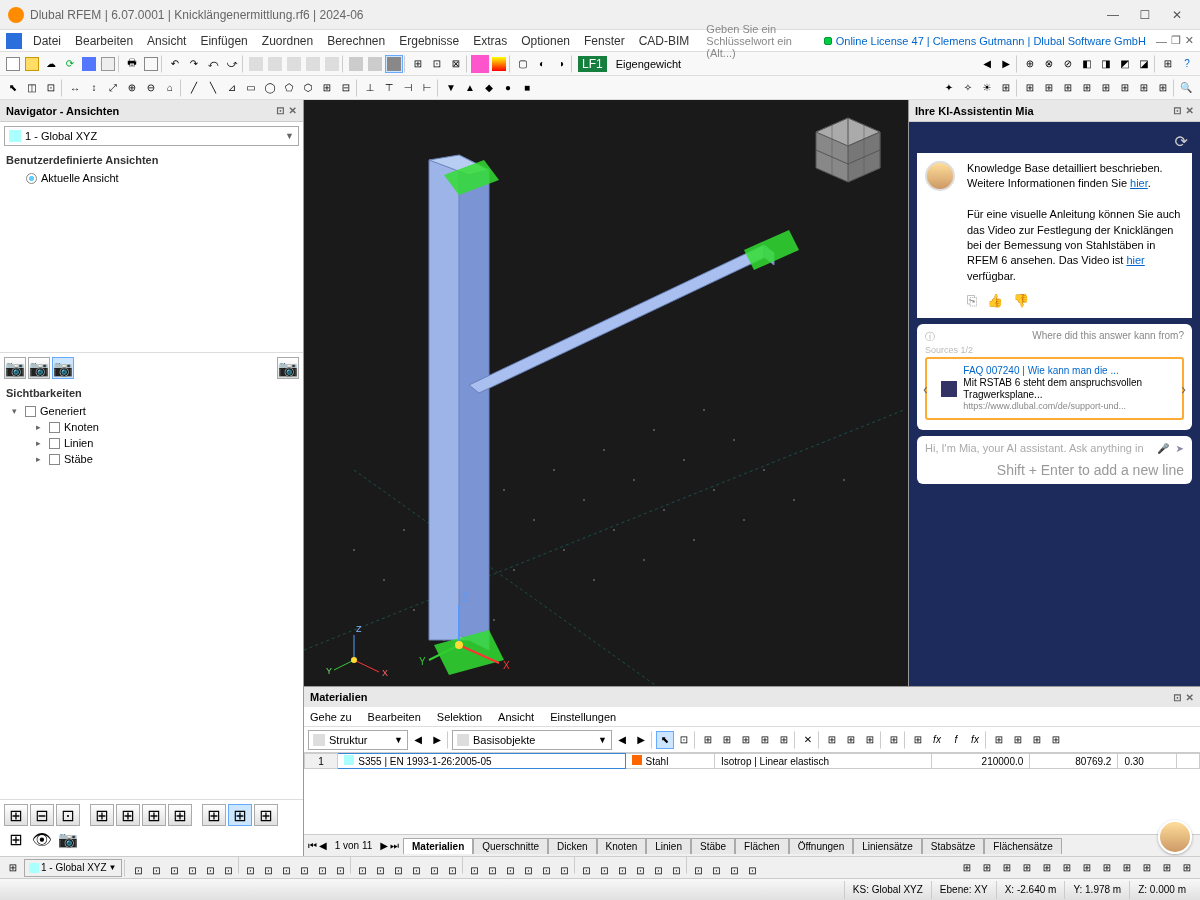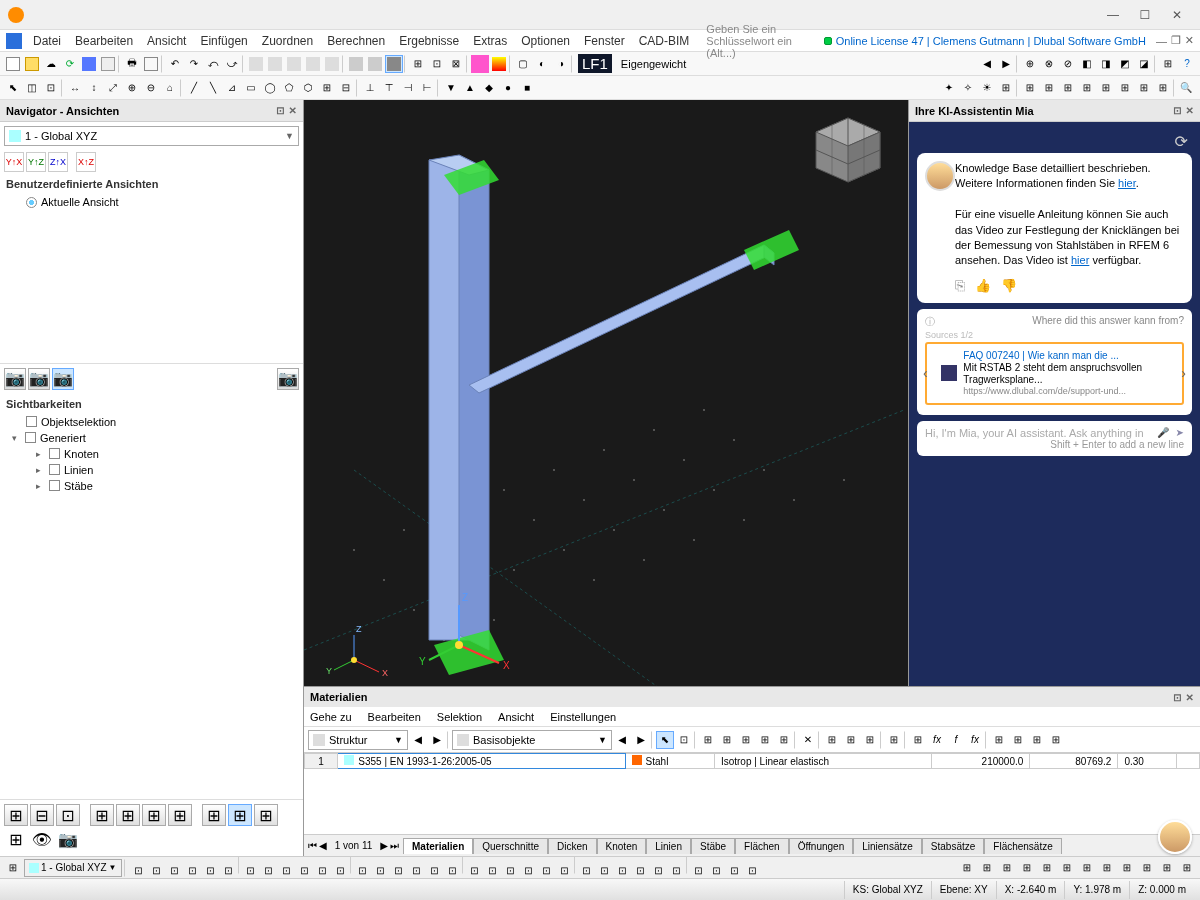--- a/index.html
+++ b/index.html
@@ -10,21 +10,21 @@
   .titlebar .win-controls div { width: 30px; height: 22px; display: flex; align-items: center; justify-content: center; font-size: 12px; color: #555; }
   .menubar { height: 22px; background: #fff; display: flex; align-items: center; font-size: 12px; padding: 0 6px; border-bottom: 1px solid #ddd; }
   .menubar .menu { padding: 0 7px; color: #333; }
   .menubar .search { margin-left: 10px; color: #888; font-size: 11px; flex: 1; }
   .menubar .right { display: flex; align-items: center; gap: 4px; color: #0066cc; font-size: 11px; white-space: nowrap; }
   .menubar .right .dot { width: 8px; height: 8px; background: #00cc44; border: 1px solid #009933; border-radius: 2px; }
   .toolbar { height: 24px; background: #f8f8f8; border-bottom: 1px solid #ddd; display: flex; align-items: center; padding: 0 4px; gap: 1px; }
   .tb { width: 18px; height: 18px; border: 1px solid transparent; display: flex; align-items: center; justify-content: center; font-size: 10px; }
   .tb.s { width: 4px; border-left: 1px solid #ccc; height: 18px; }
   .tbi { display: inline-block; width: 14px; height: 14px; }
-  .lf-box { background: #0f172a; color: #fff; font-size: 15px; padding: 1px 4px; margin: 0 2px; }
+  .lf-box { background: #15803d; color: #fff; font-size: 12px; padding: 1px 4px; margin: 0 2px; }
   .lf-text { font-size: 11px; padding: 0 6px; min-width: 100px; }
   .main { display: flex; height: calc(900px - 30px - 22px - 24px - 24px - 22px - 22px); }
   .nav-panel { width: 304px; background: #fff; border-right: 1px solid #999; display: flex; flex-direction: column; }
   .panel-header { height: 22px; background: #e8e8e8; border-bottom: 1px solid #ccc; display: flex; align-items: center; padding: 0 6px; font-size: 11px; font-weight: bold; }
   .panel-header .controls { margin-left: auto; display: flex; gap: 4px; font-size: 10px; color: #666; }
   .view-combo { margin: 4px; height: 20px; border: 1px solid #aaa; background: #fff; font-size: 11px; padding: 2px 4px; display: flex; align-items: center; }
   .view-combo .sw { width: 12px; height: 12px; background: #aaffff; margin-right: 4px; }
   .view-combo .arr { margin-left: auto; color: #666; font-size: 9px; }
   .view-buttons { padding: 2px 4px; display: flex; gap: 2px; }
   .vb { width: 20px; height: 20px; border: 1px solid #ccc; display: flex; align-items: center; justify-content: center; font-size: 9px; }
@@ -39,31 +39,31 @@
   .cam-btn.active { border-color: #66aaff; background: #cce6ff; }
   .nav-bottom-tools { margin-top: auto; padding: 4px; border-top: 1px solid #ddd; }
   .btool-row { display: flex; gap: 2px; margin-bottom: 2px; }
   .btool { width: 24px; height: 22px; border: 1px solid transparent; display: flex; align-items: center; justify-content: center; }
   .btool.b { border-color: #aaa; background: linear-gradient(#fff,#e0e0e0); }
   .btool.active { border-color: #66aaff; background: #cce6ff; }
   .viewport { flex: 1; background: #1a1a1a; position: relative; overflow: hidden; }
   .viewcube { position: absolute; top: 10px; right: 20px; width: 80px; height: 80px; }
   .ai-panel { width: 292px; background: #fff; border-left: 1px solid #999; display: flex; flex-direction: column; }
   .ai-body { flex: 1; background: #1d2b5c; padding: 8px; display: flex; flex-direction: column; overflow: hidden; }
-  .ai-msg { background: #fff; border-radius: 8px; padding: 8px; font-size: 11px; display: flex; gap: 0; }
+  .ai-msg { background: #fff; border-radius: 0; padding: 8px; font-size: 11px; display: flex; gap: 12px; }
   .ai-avatar { width: 30px; height: 30px; border-radius: 50%; background: linear-gradient(#ffdd99,#cc9966); flex-shrink: 0; border: 2px solid #ddd; }
   .ai-text a { color: #0066cc; text-decoration: underline; }
   .ai-feedback { display: flex; gap: 10px; margin-top: 8px; color: #888; font-size: 13px; }
   .ai-source-area { background: #fff; border-radius: 6px; margin-top: 6px; padding: 4px 8px 10px 8px; font-size: 10px; }
   .ai-source-hdr { text-align: right; color: #888; font-size: 10px; padding: 2px 0; }
   .ai-source-box { border: 2px solid #ffaa33; border-radius: 3px; padding: 6px; display: flex; align-items: center; gap: 6px; position: relative; }
   .ai-source-chev { position: absolute; top: 50%; transform: translateY(-50%); color: #666; font-size: 14px; }
   .ai-input-box { background: #fff; border-radius: 6px; margin-top: 6px; padding: 6px 8px; font-size: 10px; }
   .ai-input { color: #aaa; font-size: 11px; }
-  .ai-hint { text-align: right; color: #999; font-size: 10px; margin-top: 0; }
+  .ai-hint { text-align: right; color: #999; font-size: 14px; margin-top: 8px; }
   .bottom-panel { height: 170px; border-top: 1px solid #999; background: #fff; display: flex; flex-direction: column; position: absolute; left: 304px; right: 0; bottom: 44px; }
   .bp-header { height: 20px; background: #e8e8e8; display: flex; align-items: center; padding: 0 6px; font-size: 11px; font-weight: bold; }
   .bp-header .controls { margin-left: auto; display: flex; gap: 4px; font-size: 10px; color: #666; }
   .bp-menu { height: 20px; display: flex; align-items: center; font-size: 11px; padding: 0 6px; gap: 16px; border-bottom: 1px solid #ddd; }
   .bp-tools { height: 26px; display: flex; align-items: center; padding: 0 4px; gap: 1px; border-bottom: 1px solid #ccc; }
   .bp-combo { height: 20px; border: 1px solid #aaa; font-size: 11px; padding: 1px 4px; display: flex; align-items: center; gap: 4px; min-width: 100px; }
   .bp-table { flex: 1; overflow: hidden; }
   .bp-table table { border-collapse: collapse; width: 100%; font-size: 10px; }
   .bp-table th { background: #f0f0f0; border: 1px solid #ccc; padding: 1px 4px; font-weight: normal; color: #444; }
   .bp-table td { border: 1px solid #ccc; padding: 1px 6px; }
@@ -77,20 +77,21 @@
   .statusbar2 { height: 22px; background: linear-gradient(#f8f8f8,#e0e0e0); border-top: 1px solid #ccc; display: flex; align-items: center; font-size: 10px; padding: 0 6px; position: absolute; bottom: 0; left: 0; right: 0; }
   .statusbar2 .seg { padding: 4px 8px; border-right: 1px solid #ccc; height: 18px; display: flex; align-items: center; text-align: right; }
   .statusbar2 .right { margin-left: auto; display: flex; align-items: center; }
   svg text { font-family: inherit; }
 </style>
 </head>
 <body>
 
 <div class="titlebar">
   <div class="icon"></div>
+  <span>Dlubal RFEM | 6.07.0001 | Knicklängenermittlung.rf6 | 2024-06</span>
   <div class="win-controls">
     <div>—</div>
     <div>☐</div>
     <div>✕</div>
   </div>
 </div>
 
 <div class="menubar">
   <span style="width:16px;height:16px;background:#2a6fdb;margin-right:4px"></span>
   <span id="menus-host"><span class="menu">Datei</span><span class="menu">Bearbeiten</span><span class="menu">Ansicht</span><span class="menu">Einfügen</span><span class="menu">Zuordnen</span><span class="menu">Berechnen</span><span class="menu">Ergebnisse</span><span class="menu">Extras</span><span class="menu">Optionen</span><span class="menu">Fenster</span><span class="menu">CAD-BIM</span></span>
@@ -243,47 +244,37 @@
       <div class="controls">
           <span>⊡</span>
           <span>✕</span>
         </div>
     </div>
     <div class="view-combo">
       <span class="sw"></span>
       <span>1 - Global XYZ</span>
       <span class="arr">▼</span>
     </div>
-    <div class="view-buttons">
-      <div class="vb" style="color:#d00">Y↑X</div>
-      <div class="vb" style="color:#070">Y↑Z</div>
-      <div class="vb" style="color:#00c">Z↑X</div>
-      <div class="vb sep" style="color:#d00">X↑Z</div>
-    </div>
     <div class="section-label">Benutzerdefinierte Ansichten</div>
     <div class="tree-item">
       <span class="radio"></span>
       <span>Aktuelle Ansicht</span>
     </div>
 
     <div style="flex:1"></div>
 
     <div class="nav-mid-tools">
       <div class="cam-btn">📷</div>
       <div class="cam-btn">📷</div>
       <div class="cam-btn active">📷</div>
       <div style="flex:1"></div>
       <div class="cam-btn" style="color:#c00">📷</div>
     </div>
 
     <div class="section-label">Sichtbarkeiten</div>
-    <div class="tree-item">
-      <span class="check"></span>
-        <span>Objektselektion</span>
-    </div>
     <div class="tree-item" style="padding-left:12px">
       <span class="exp">▾</span>
         <span class="check"></span>
         <span>Generiert</span>
     </div>
     <div class="tree-item" style="padding-left:36px">
       <span class="exp">▸</span>
         <span class="check"></span>
         <span>Knoten</span>
     </div>
@@ -435,21 +426,21 @@
         </div>
       </div>
       <div class="ai-source-area">
         <div class="ai-source-hdr"><span style="float:left;color:#aaa">ⓘ</span><span>Where did this answer kann from?</span></div>
         <div style="color:#bbb;font-size:9px;margin:2px 0">Sources 1/2</div>
         <div class="ai-source-box">
           <span class="ai-source-chev" style="left:-4px">‹</span>
           <span style="width:20px;height:16px;background:#336;display:inline-block;margin-left:8px"></span>
           <div style="font-size:10px;line-height:1.2">
             <div style="color:#0066cc">FAQ 007240 | Wie kann man die ...</div>
-            <div>Mit RSTAB 2 steht dem anspruchsvollen Tragwerksplane...</div>
+            <div>Mit RSTAB 6 steht dem anspruchsvollen Tragwerksplane...</div>
             <div style="color:#888;font-size:9px">https://www.dlubal.com/de/support-und...</div>
           </div>
           <span class="ai-source-chev" style="right:-4px">›</span>
         </div>
       </div>
       <div class="ai-input-box">
         <div style="display:flex;align-items:center;gap:6px">
           <span class="ai-input" style="flex:1">Hi, I'm Mia, your AI assistant. Ask anything in</span>
           <span style="color:#88a">🎤</span>
           <span style="color:#88a">➤</span>

